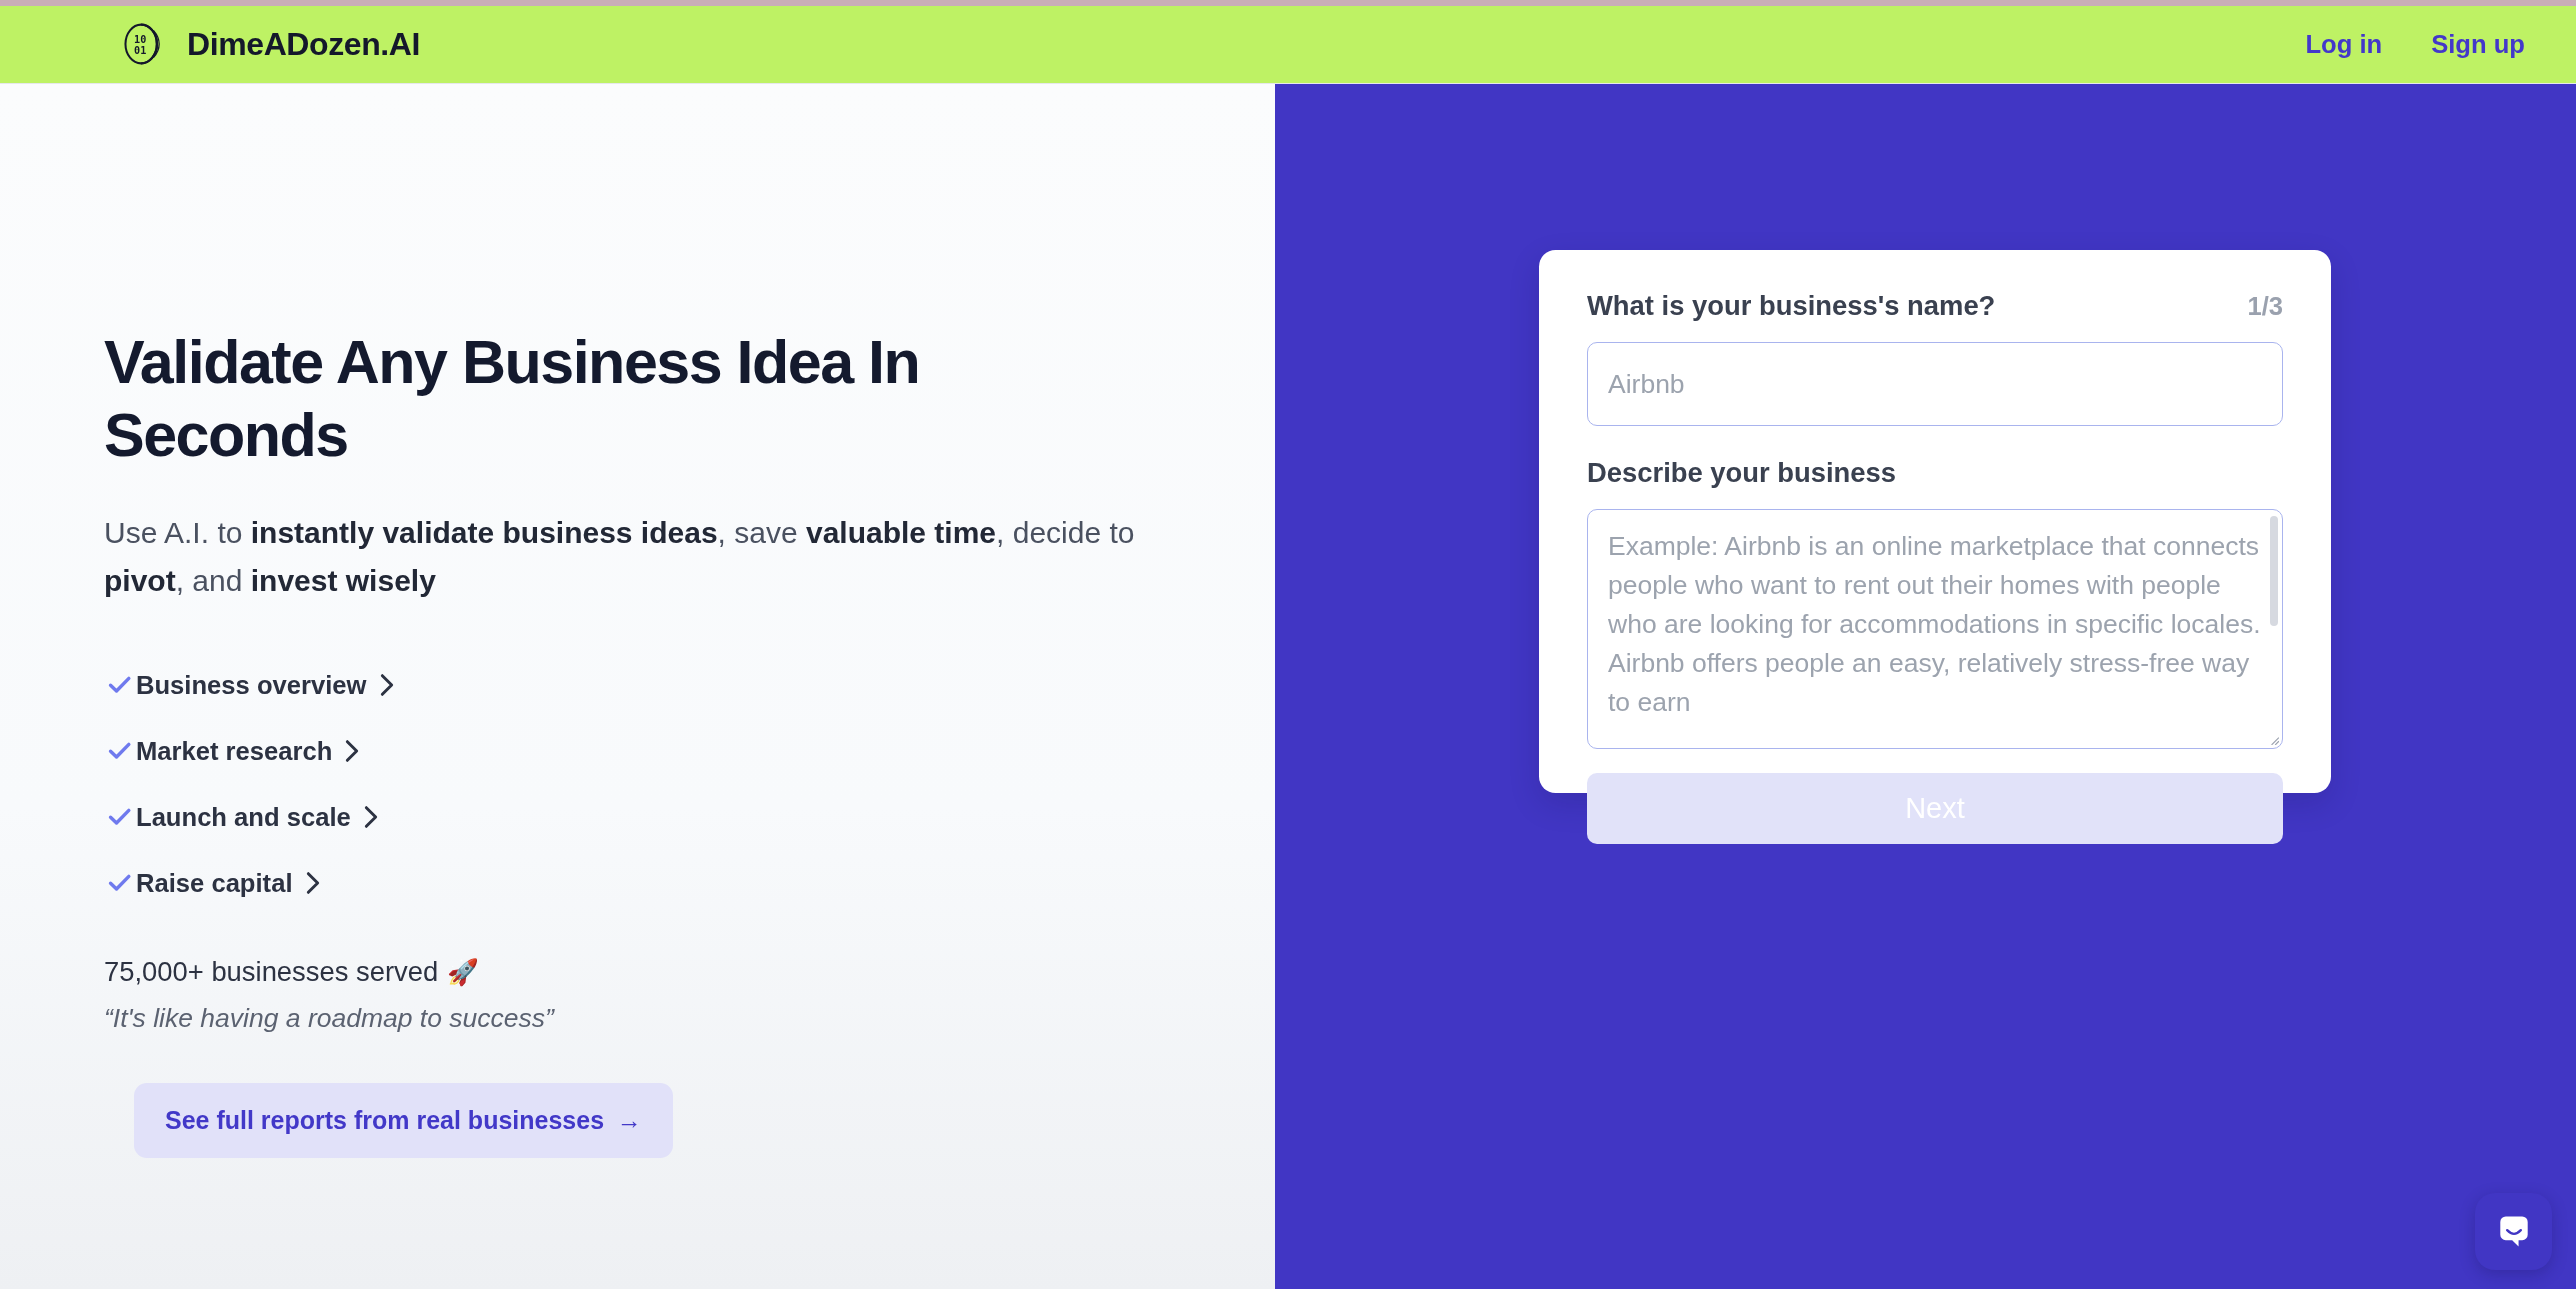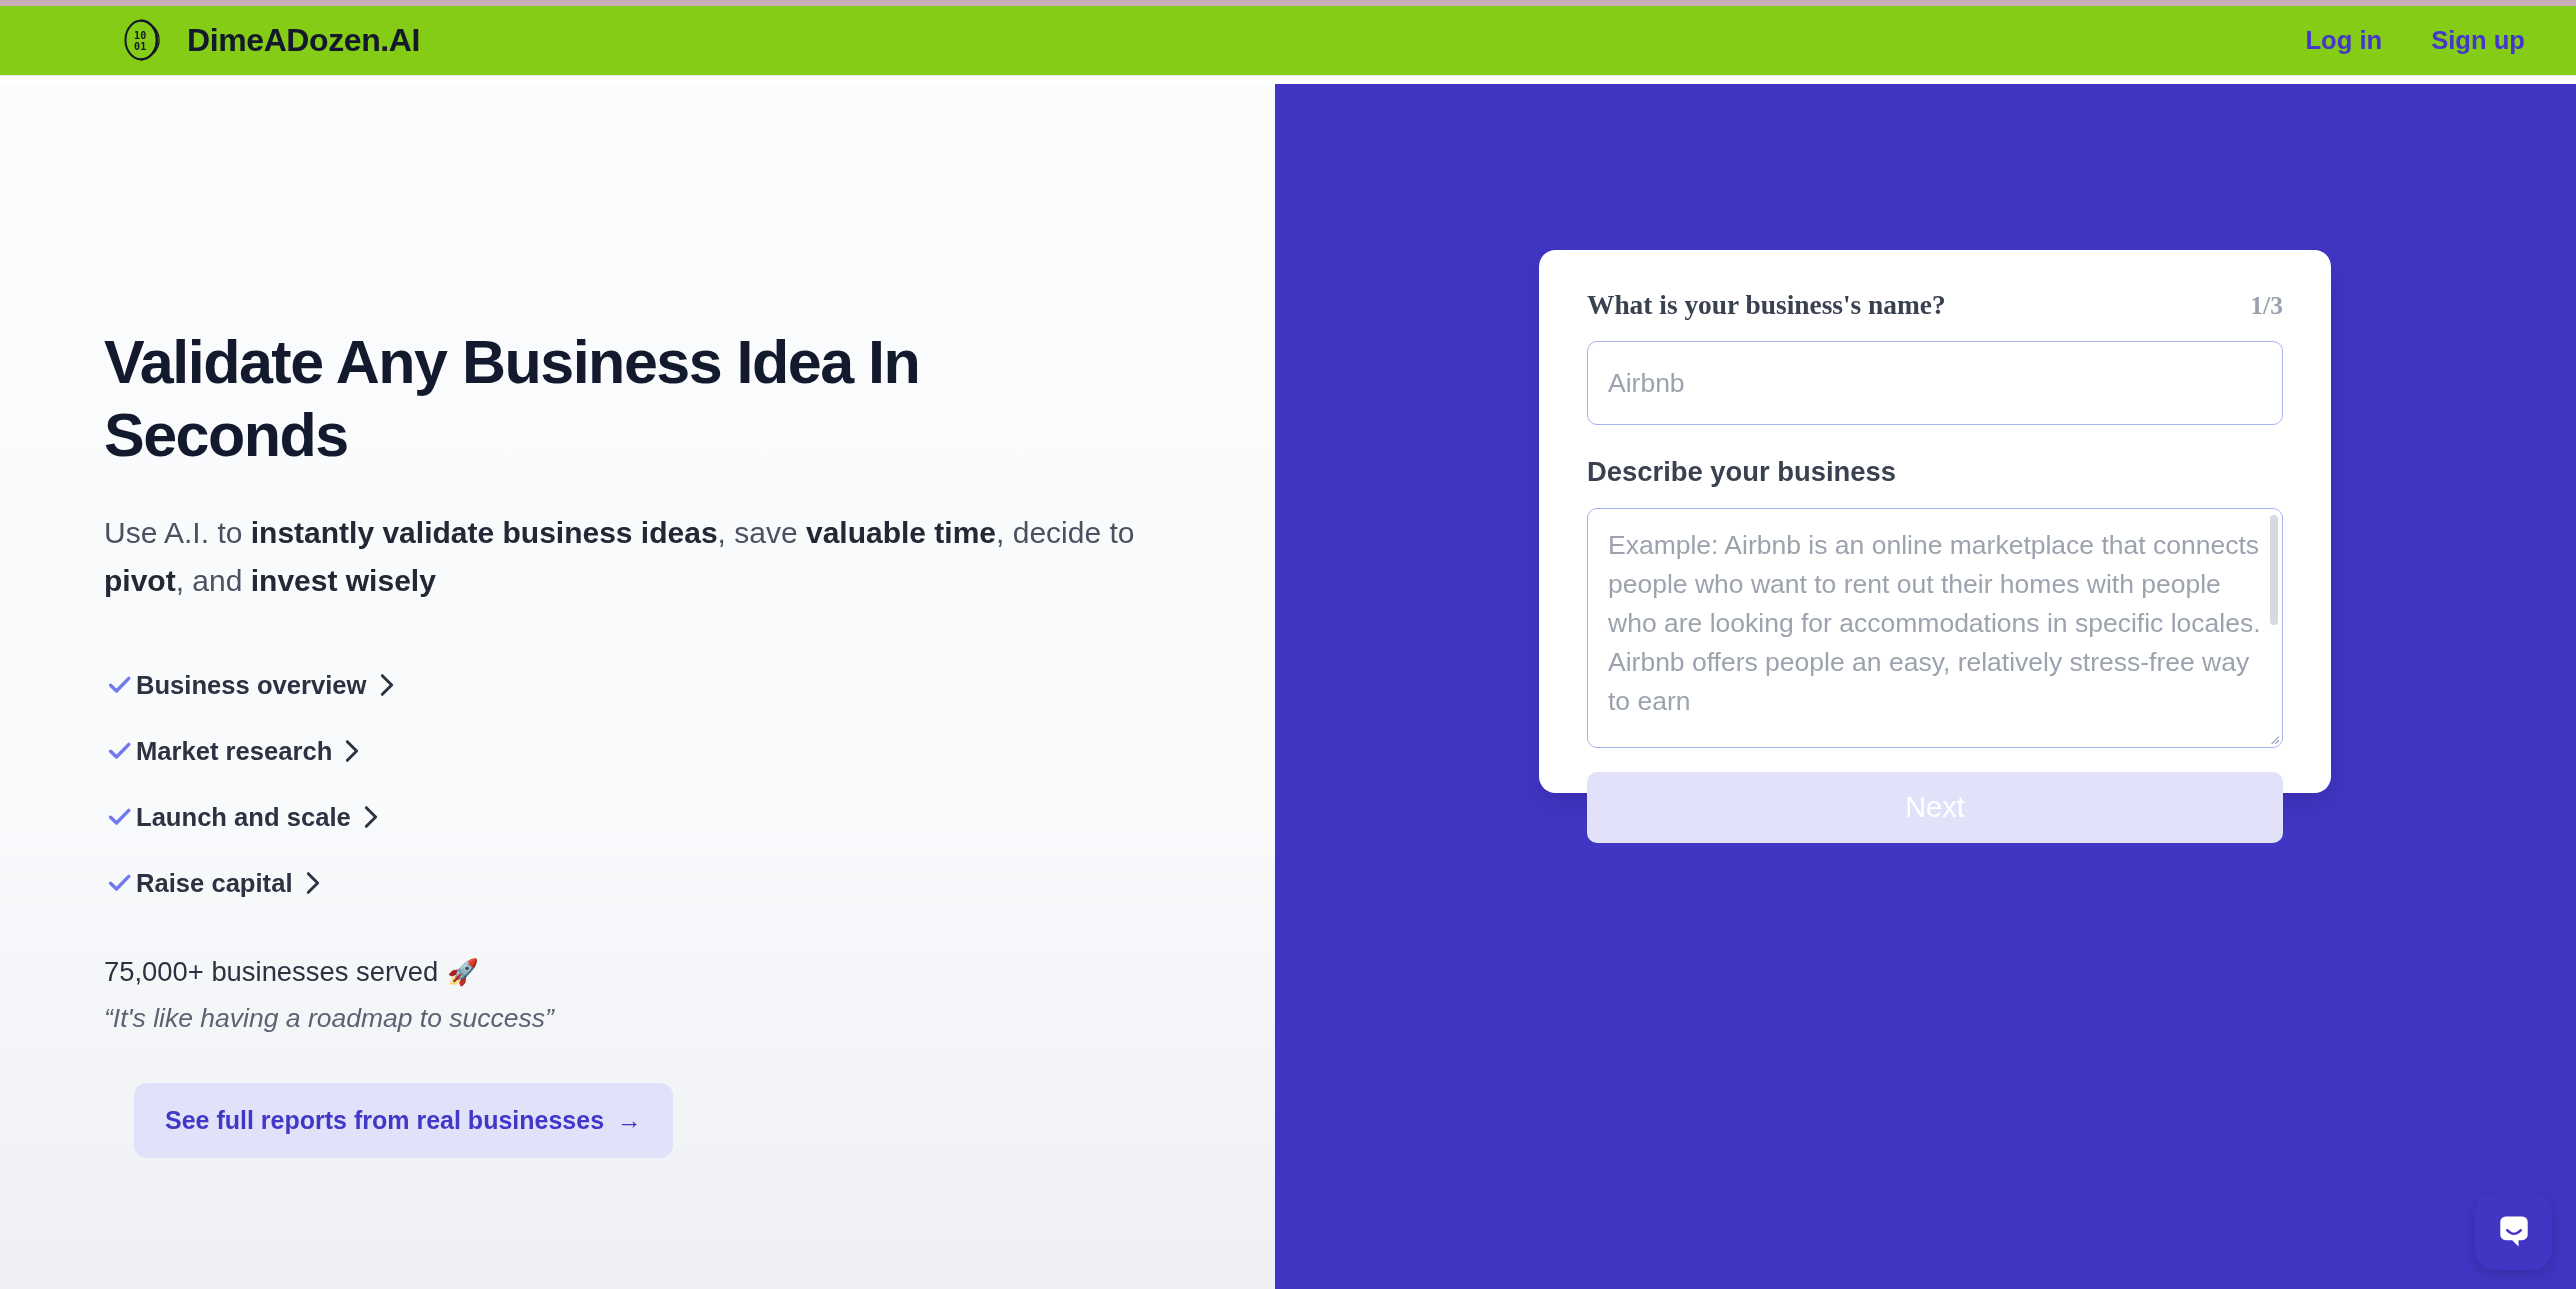--- a/index.html
+++ b/index.html
@@ -11,22 +11,22 @@
   }
 
   
   .top-strip{
     position:absolute; top:0; left:0; width:2576px; height:5.5px;
     background:#c9aeb8;
   }
 
   
   .header{
-    position:absolute; top:5.5px; left:0; width:2576px; height:70px;
-    background:#84cc16;
+    position:absolute; top:5.5px; left:0; width:2576px; height:78px;
+    background:#bef264;
     border-bottom:0.9px solid #e6e8ec;
     display:flex; align-items:center;
     padding:0 51px 0 119px;
   }
   .brand{ display:flex; align-items:center; gap:20px; }
   .logo-coin{ width:48px; height:48px; flex:0 0 48px; display:block; }
   .brand-name{
     font-size:32px; font-weight:bold; color:#14182b;
     letter-spacing:-0.4px; white-space:nowrap;
   }
@@ -105,21 +105,21 @@
   .card{
     position:absolute;
     left:1539px; top:166px;
     width:792px; height:543px;
     background:#ffffff;
     border-radius:16.5px;
     box-shadow:0 11px 31px rgba(20,14,70,0.16);
     padding:40px 48px;
   }
   .card-head{
-    display:flex; align-items:baseline; justify-content:space-between;font-family:Liberation Serif, serif;
+    display:flex; align-items:baseline; justify-content:space-between;
   }
   .card-q{
     font-size:27.4px; font-weight:bold; color:#3a4150;
     white-space:nowrap;
   }
   .card-step{
     font-size:25.6px; font-weight:bold; color:#9aa1ae;
   }
   .text-input{
     display:block; width:100%; height:84px;

